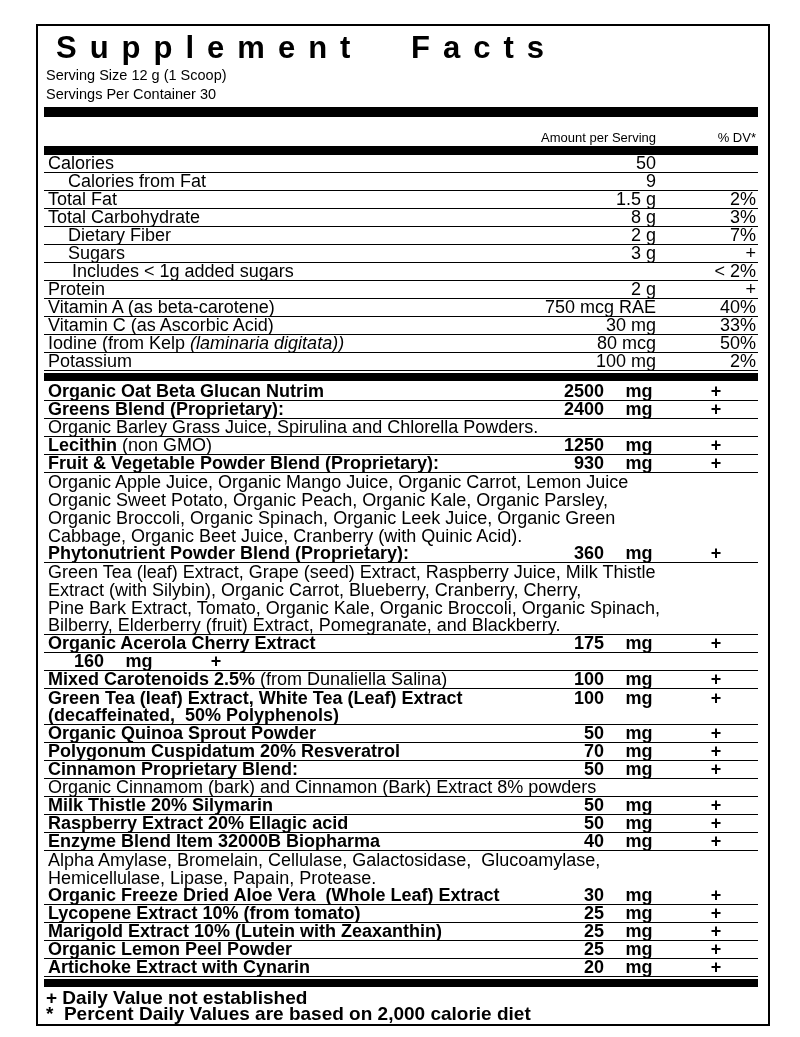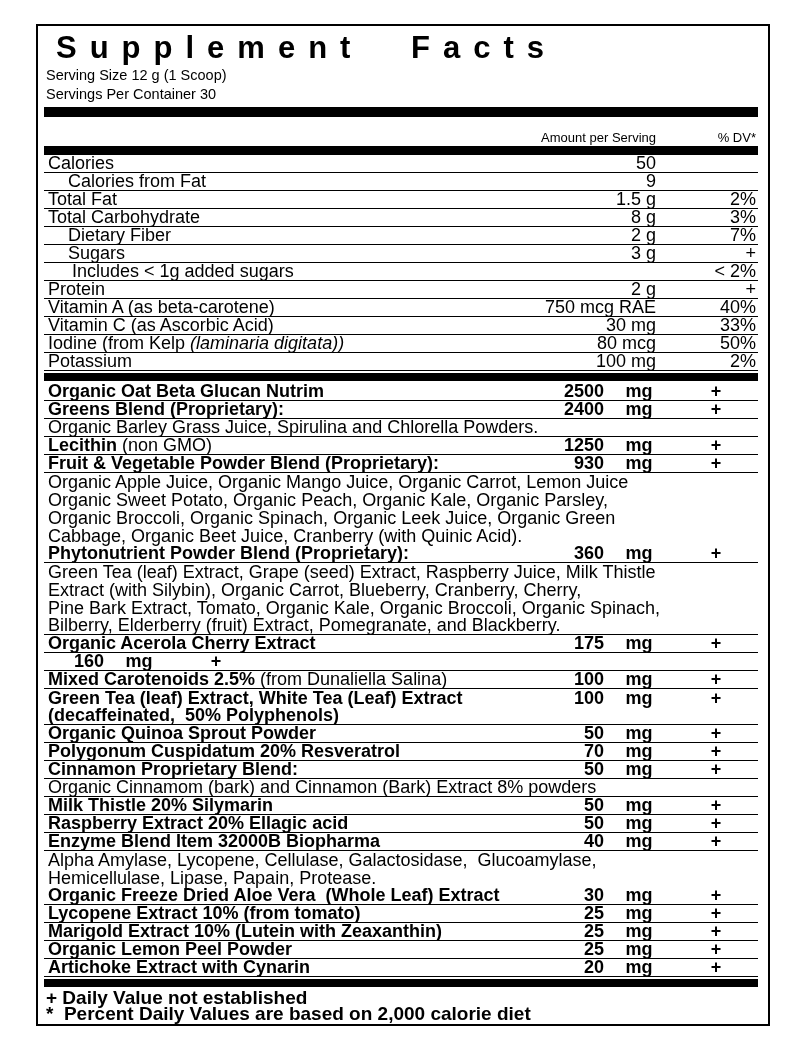--- a/index.html
+++ b/index.html
@@ -270,21 +270,21 @@
           <div class="c-unit">mg</div>
           <div class="c-plus">+</div>
         </div>
         <div class="row">
           <div class="c-iname">Enzyme Blend Item 32000B Biopharma</div>
           <div class="c-num">40</div>
           <div class="c-unit">mg</div>
           <div class="c-plus">+</div>
         </div>
         <div class="row desc no-rule">
-          <div class="c-desc">Alpha Amylase, Lycopene, Cellulase, Galactosidase,  Glucoamylase,</div>
+          <div class="c-desc">Alpha Amylase, Bromelain, Cellulase, Galactosidase,  Glucoamylase,</div>
         </div>
         <div class="row desc no-rule">
           <div class="c-desc">Hemicellulase, Lipase, Papain, Protease.</div>
         </div>
         <div class="row">
           <div class="c-iname">Organic Freeze Dried Aloe Vera  (Whole Leaf) Extract</div>
           <div class="c-num">30</div>
           <div class="c-unit">mg</div>
           <div class="c-plus">+</div>
         </div>

